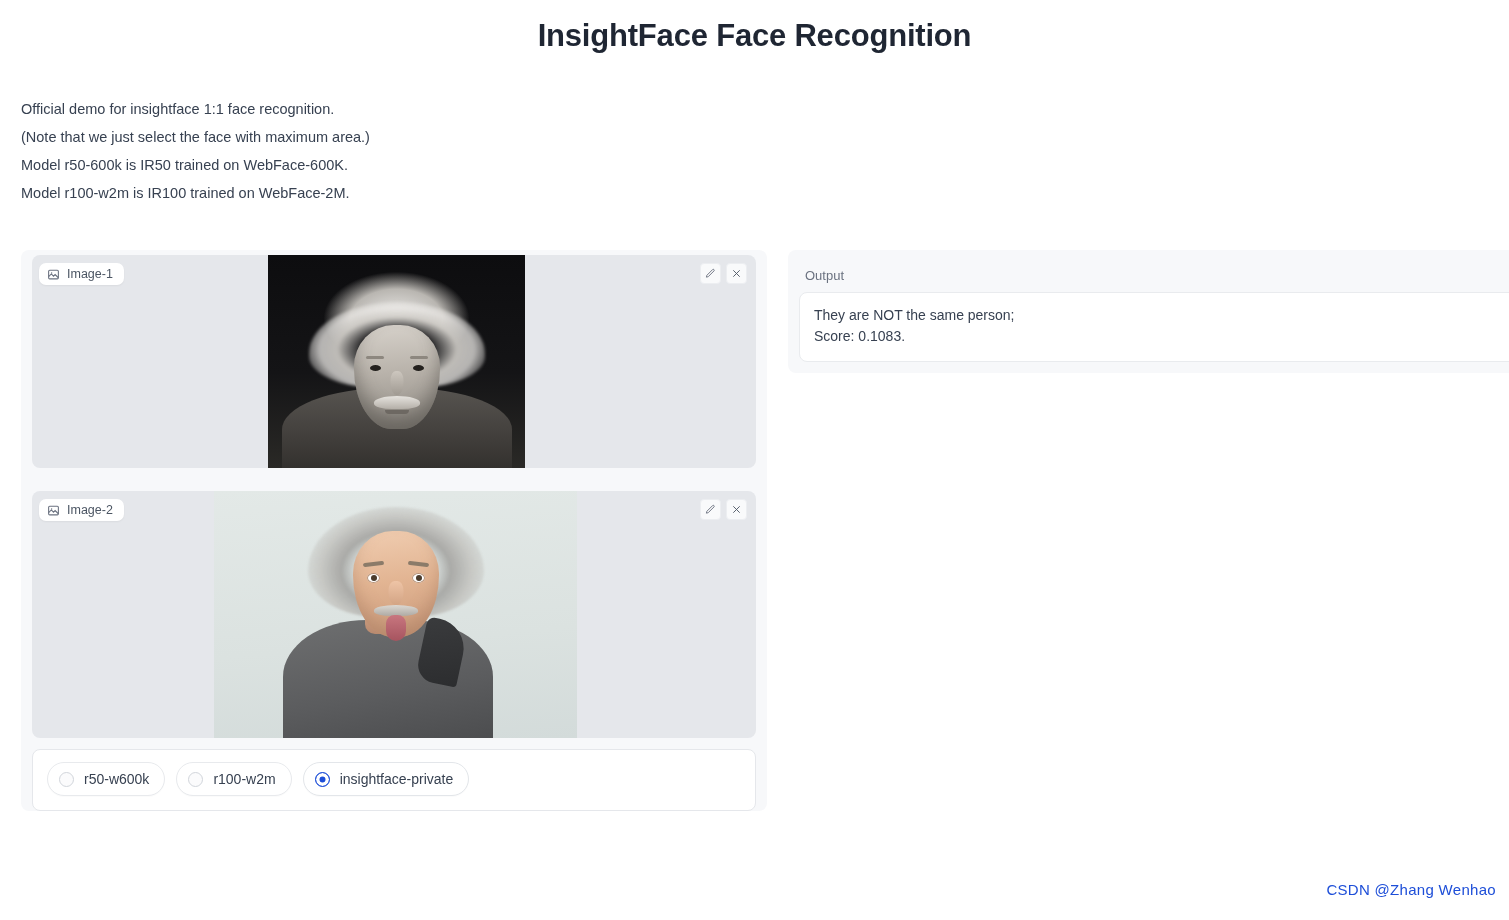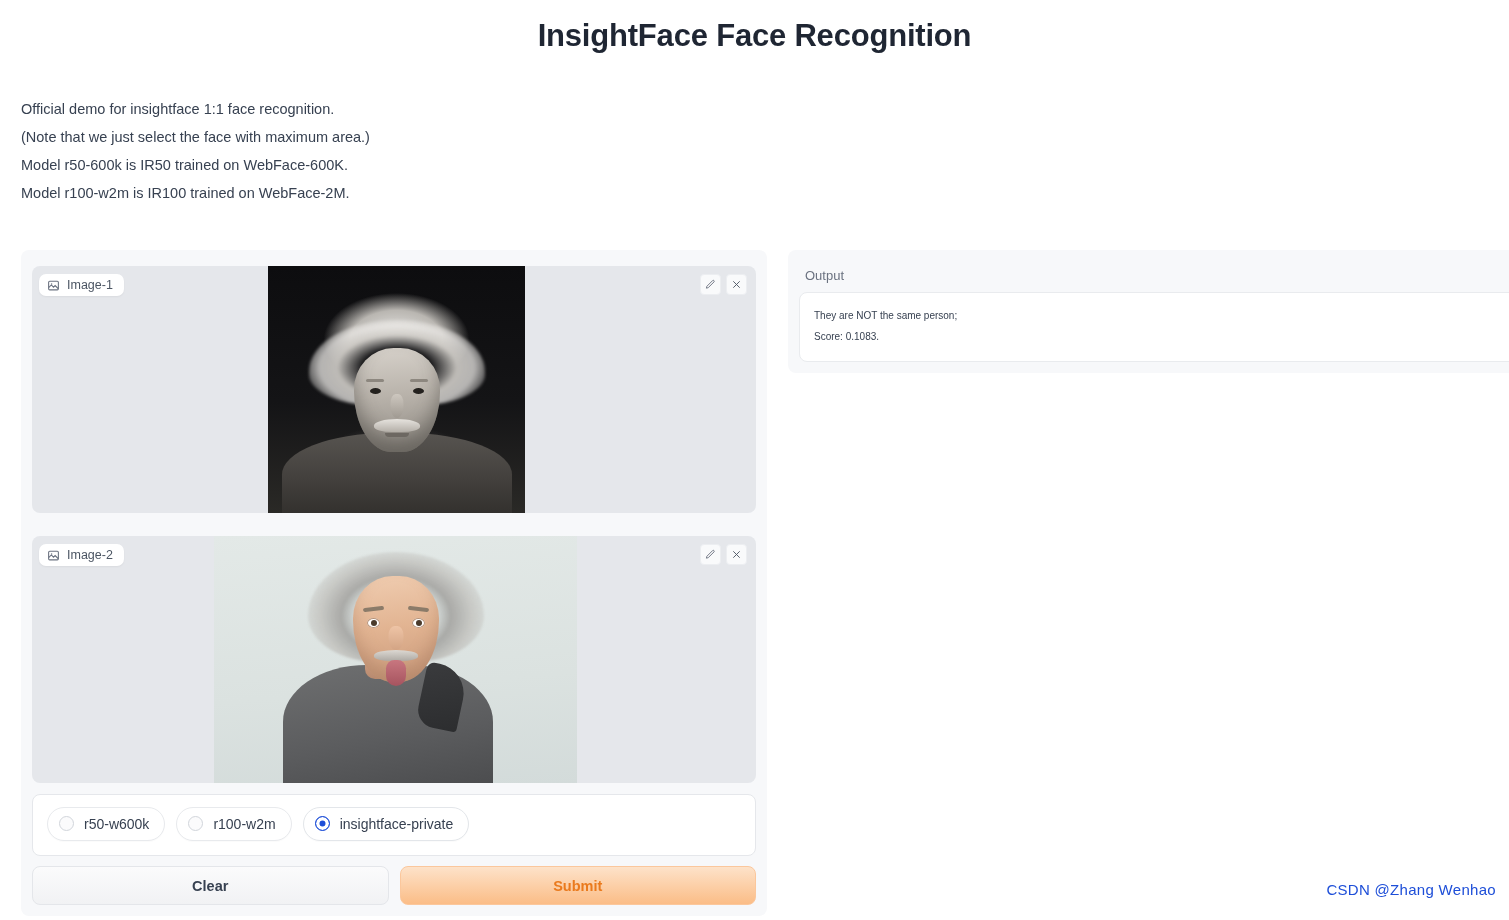--- a/index.html
+++ b/index.html
@@ -49,21 +49,21 @@
     padding: 0;
   }
 
   .image-panel {
     position: relative;
     margin: 0 11px 0 11px;
     background: #e5e7eb;
     border-radius: 8px;
     overflow: hidden;
   }
-  .image-panel.first { height: 247px; margin-top: 16px; }
+  .image-panel.first { height: 213px; margin-top: 5px; }
   .image-panel.second { height: 247px; margin-top: 23px; }
 
   .panel-tag {
     position: absolute;
     top: 8px; left: 7px;
     display: flex; align-items: center; gap: 7px;
     background: #ffffff;
     border-radius: 7px;
     padding: 4px 11px 4px 8px;
     font-size: 12.5px;
@@ -165,21 +165,21 @@
   .model-box {
     margin: 11px 11px 0 11px;
     background: #ffffff;
     border: 1px solid #e5e7eb;
     border-radius: 8px;
     padding: 12px 14px 14px 14px;
   }
   .model-label { font-size: 13px; color: #6b7280; margin-bottom: 12px; }
   .radio-row { display: flex; gap: 11px; }
   .radio-pill {
-    display: flex; align-items: flex-start; gap: 10px;
+    display: flex; align-items: flex-end; gap: 10px;
     background: #ffffff;
     border: 1px solid #e8eaed;
     border-radius: 17px;
     padding: 8px 15px 8px 11px;
     font-size: 14px;
     color: #374151;
     cursor: pointer;
     box-shadow: 0 1px 1px rgba(0,0,0,0.02);
   }
   .radio-pill.selected { border-color: #e3e6ea; }
@@ -224,21 +224,21 @@
     padding: 11px;
   }
   .output-label { font-size: 13px; color: #6b7280; margin: 7px 0 9px 6px; }
   .output-box {
     background: #ffffff;
     border: 1px solid #e9ebee;
     border-radius: 8px;
     padding: 12px 14px 14px 14px;
     min-height: 63px;
   }
-  .output-line { font-size: 10px; color: #374151; line-height: 21px; }
+  .output-line { font-size: 14px; color: #374151; line-height: 21px; }
 
   
   .watermark {
     position: absolute;
     right: 13px; bottom: 22px;
     font-size: 15px;
     color: #1d4ed8;
     letter-spacing: 0.3px;
     user-select: none;
   }
@@ -357,24 +357,20 @@
             <span class="radio-dot"></span>
             <span>r100-w2m</span>
           </div>
           <div class="radio-pill selected">
             <span class="radio-dot"></span>
             <span>insightface-private</span>
           </div>
         </div>
       </div>
 
-      <div class="actions">
-        <div class="btn btn-clear">Clear</div>
-        <div class="btn btn-submit">Submit</div>
-      </div>
 
     </div>
 
     <div class="right-col">
       <div class="output-label">Output</div>
       <div class="output-box">
         <div class="output-line">They are NOT the same person;</div>
         <div class="output-line">Score: 0.1083.</div>
       </div>
     </div>

